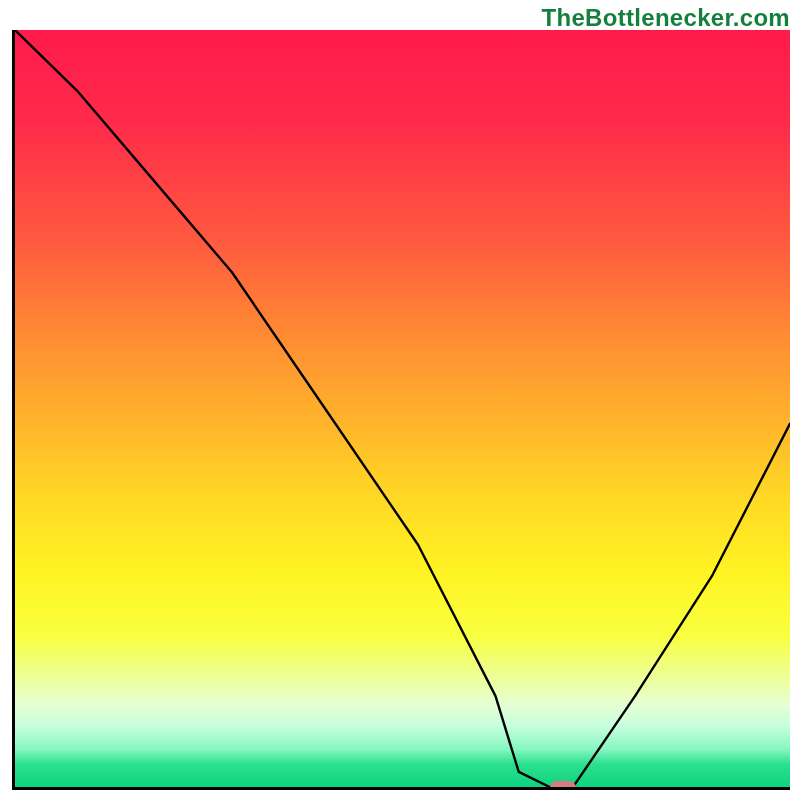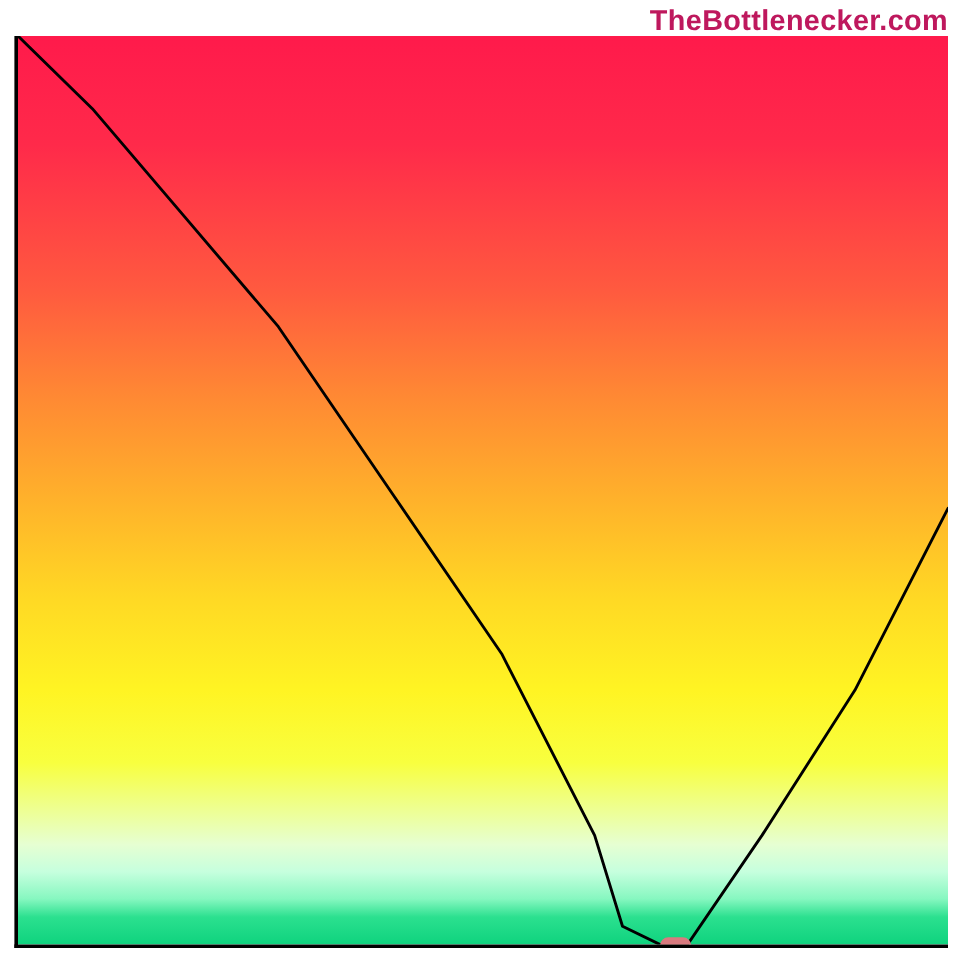--- a/index.html
+++ b/index.html
@@ -9,21 +9,21 @@
     width: 800px;
     height: 800px;
   }
   .watermark {
     position: absolute;
     top: 4px;
     right: 10px;
     font-family: Arial, Helvetica, sans-serif;
     font-size: 24px;
     font-weight: 700;
-    color: #be185d;
+    color: #15803d;
     letter-spacing: 0.3px;
     user-select: none;
   }
   .plot {
     position: absolute;
     left: 12px;
     top: 30px;
     width: 778px;
     height: 760px;
     border-left: 3px solid #000;

